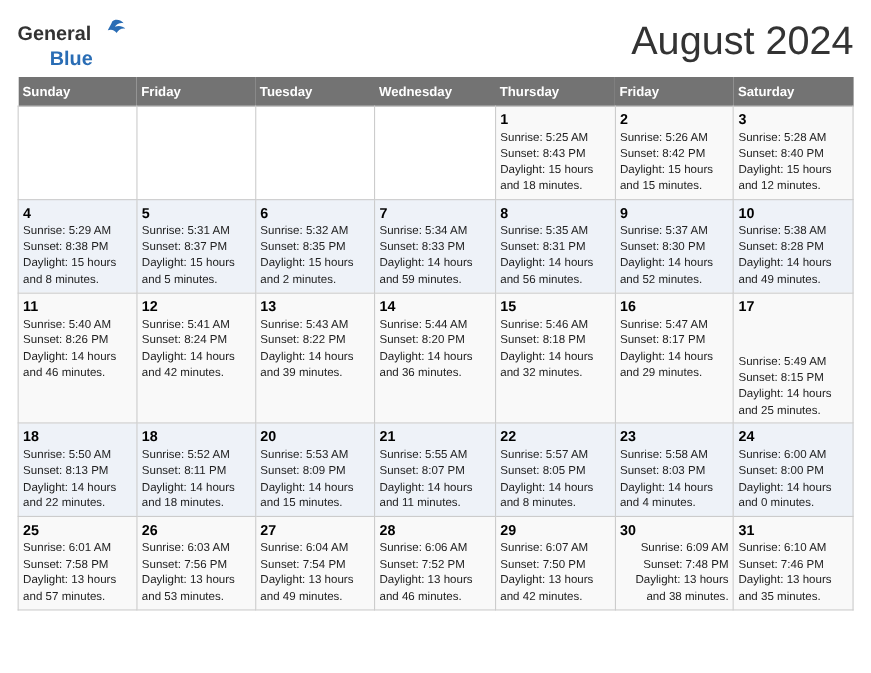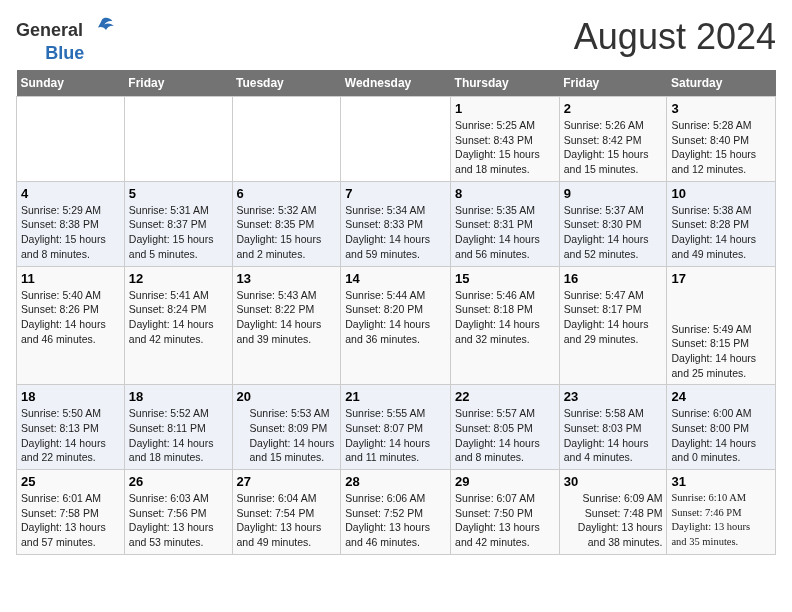--- a/index.html
+++ b/index.html
@@ -265,21 +265,21 @@
           </td>
           <td>
             <span class="day-number">18</span>
             <div class="day-info" style="white-space: pre-line;">Sunrise: 5:52 AM
 Sunset: 8:11 PM
 Daylight: 14 hours
 and 18 minutes.</div>
           </td>
           <td>
             <span class="day-number">20</span>
-            <div class="day-info" style="white-space: pre-line; margin-left: 13px;">Sunrise: 5:53 AM
+            <div class="day-info" style="white-space: pre-line;">Sunrise: 5:53 AM
 Sunset: 8:09 PM
 Daylight: 14 hours
 and 15 minutes.</div>
           </td>
           <td>
             <span class="day-number">21</span>
             <div class="day-info" style="white-space: pre-line;">Sunrise: 5:55 AM
 Sunset: 8:07 PM
 Daylight: 14 hours
 and 11 minutes.</div>
@@ -344,21 +344,21 @@
           </td>
           <td>
             <span class="day-number">30</span>
             <div class="day-info" style="white-space: pre-line; text-align: right;">Sunrise: 6:09 AM
 Sunset: 7:48 PM
 Daylight: 13 hours
 and 38 minutes.</div>
           </td>
           <td>
             <span class="day-number">31</span>
-            <div class="day-info" style="white-space: pre-line; font-family: Liberation Serif, serif;">Sunrise: 6:10 AM
+            <div class="day-info" style="white-space: pre-line;">Sunrise: 6:10 AM
 Sunset: 7:46 PM
 Daylight: 13 hours
 and 35 minutes.</div>
           </td>
         </tr>
       </tbody>
   </table>
 </div>
 
 </body></html>

